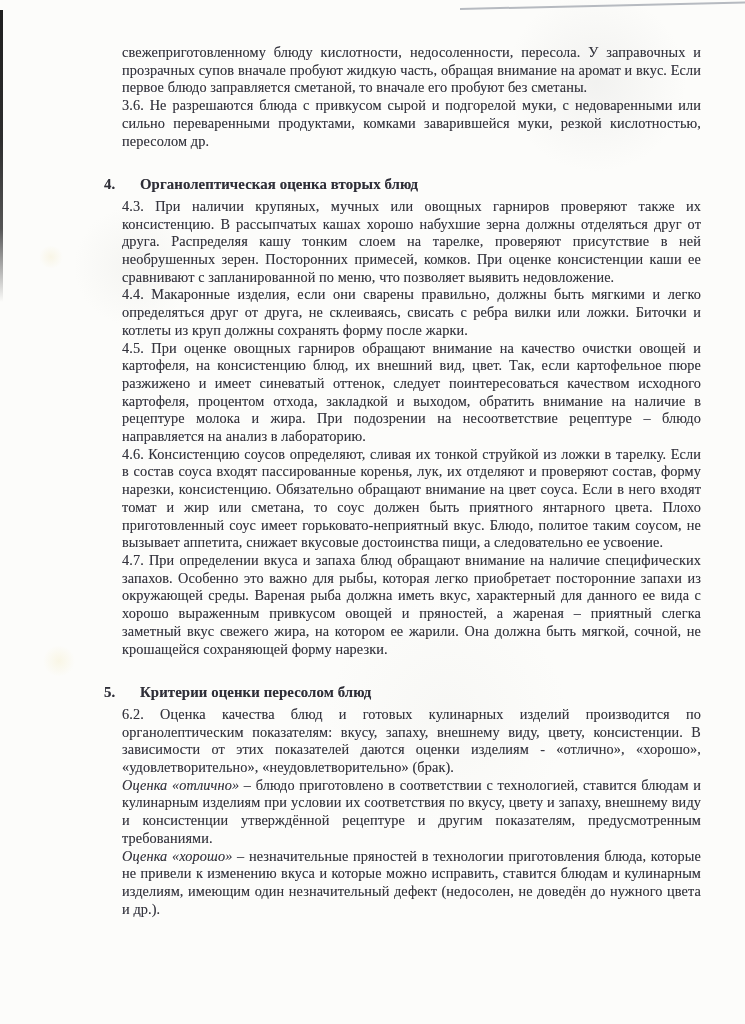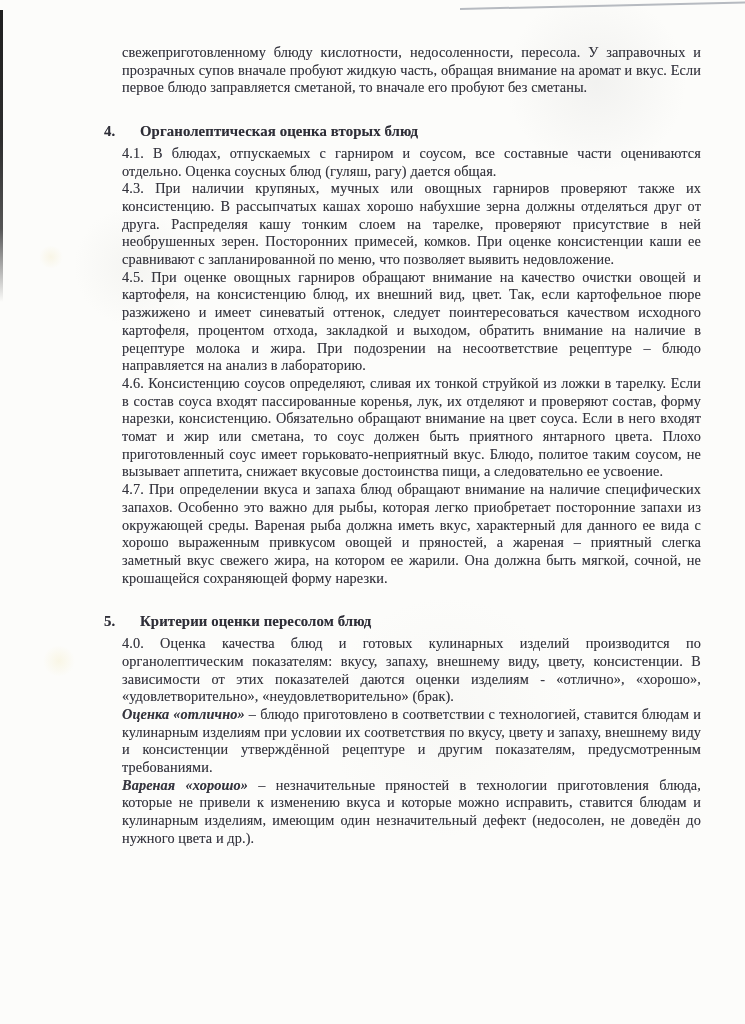--- a/index.html
+++ b/index.html
@@ -54,21 +54,21 @@
     font-size: 14.3px;
     line-height: 17.7px;
     letter-spacing: 0.1px;
     text-shadow: 0 0 0.6px rgba(58,58,70,0.45);
   }
   .para {
     margin: 0;
     text-align: justify;
   }
   .lead {
-    font-weight: 700;
+    font-weight: 400;
     font-style: italic;
   }
   .heading {
     display: flex;
     margin: 26px 0 4px -18px;
     font-size: 14.8px;
     font-weight: 700;
     color: #2f2f38;
   }
   .hnum {
@@ -81,30 +81,31 @@
 </head>
 <body>
 
 <div class="page">
   <div class="scan-edge-left"></div>
   <div class="scan-edge-top"></div>
   <div class="smudge smudge-1"></div>
   <div class="smudge smudge-2"></div>
   <div class="content">
       <p class="para">свежеприготовленному блюду кислотности, недосоленности, пересола. У заправочных и прозрачных супов вначале пробуют жидкую часть, обращая внимание на аромат и вкус. Если первое блюдо заправляется сметаной, то вначале его пробуют без сметаны.</p>
+      <p class="para">3.6. Не разрешаются блюда с привкусом сырой и подгорелой муки, с недоваренными или сильно переваренными продуктами, комками заварившейся муки, резкой кислотностью, пересолом др.</p>
       <h2 class="heading">
         <span class="hnum">4.</span>
         <span class="htitle">Органолептическая оценка вторых блюд</span>
       </h2>
-      <p class="para">4.1. В блюдах, отпускаемых с гарниром и соусом, все составные части оцениваются отдельно. Оценка соусных блюд (гуляш, рагу) дается общая.</p>
       <p class="para">4.3. При наличии крупяных, мучных или овощных гарниров проверяют также их консистенцию. В рассыпчатых кашах хорошо набухшие зерна должны отделяться друг от друга. Распределяя кашу тонким слоем на тарелке, проверяют присутствие в ней необрушенных зерен. Посторонних примесей, комков. При оценке консистенции каши ее сравнивают с запланированной по меню, что позволяет выявить недовложение.</p>
+      <p class="para">4.4. Макаронные изделия, если они сварены правильно, должны быть мягкими и легко определяться друг от друга, не склеиваясь, свисать с ребра вилки или ложки. Биточки и котлеты из круп должны сохранять форму после жарки.</p>
       <p class="para">4.5. При оценке овощных гарниров обращают внимание на качество очистки овощей и картофеля, на консистенцию блюд, их внешний вид, цвет. Так, если картофельное пюре разжижено и имеет синеватый оттенок, следует поинтересоваться качеством исходного картофеля, процентом отхода, закладкой и выходом, обратить внимание на наличие в рецептуре молока и жира. При подозрении на несоответствие рецептуре – блюдо направляется на анализ в лабораторию.</p>
       <p class="para">4.6. Консистенцию соусов определяют, сливая их тонкой струйкой из ложки в тарелку. Если в состав соуса входят пассированные коренья, лук, их отделяют и проверяют состав, форму нарезки, консистенцию. Обязательно обращают внимание на цвет соуса. Если в него входят томат и жир или сметана, то соус должен быть приятного янтарного цвета. Плохо приготовленный соус имеет горьковато-неприятный вкус. Блюдо, политое таким соусом, не вызывает аппетита, снижает вкусовые достоинства пищи, а следовательно ее усвоение.</p>
       <p class="para">4.7. При определении вкуса и запаха блюд обращают внимание на наличие специфических запахов. Особенно это важно для рыбы, которая легко приобретает посторонние запахи из окружающей среды. Вареная рыба должна иметь вкус, характерный для данного ее вида с хорошо выраженным привкусом овощей и пряностей, а жареная – приятный слегка заметный вкус свежего жира, на котором ее жарили. Она должна быть мягкой, сочной, не крошащейся сохраняющей форму нарезки.</p>
       <h2 class="heading">
         <span class="hnum">5.</span>
         <span class="htitle">Критерии оценки пересолом блюд</span>
       </h2>
-      <p class="para">4.0. Оценка качества блюд и готовых кулинарных изделий производится по органолептическим показателям: вкусу, запаху, внешнему виду, цвету, консистенции. В зависимости от этих показателей даются оценки изделиям - «отлично», «хорошо», «удовлетворительно», «неудовлетворительно» (брак).</p>
+      <p class="para">6.2. Оценка качества блюд и готовых кулинарных изделий производится по органолептическим показателям: вкусу, запаху, внешнему виду, цвету, консистенции. В зависимости от этих показателей даются оценки изделиям - «отлично», «хорошо», «удовлетворительно», «неудовлетворительно» (брак).</p>
       <p class="para"><span class="lead">Оценка «отлично»</span><span> – блюдо приготовлено в соответствии с технологией, ставится блюдам и кулинарным изделиям при условии их соответствия по вкусу, цвету и запаху, внешнему виду и консистенции утверждённой рецептуре и другим показателям, предусмотренным требованиями.</span></p>
-      <p class="para"><span class="lead">Вареная «хорошо»</span><span> – незначительные пряностей в технологии приготовления блюда, которые не привели к изменению вкуса и которые можно исправить, ставится блюдам и кулинарным изделиям, имеющим один незначительный дефект (недосолен, не доведён до нужного цвета и др.).</span></p>
+      <p class="para"><span class="lead">Оценка «хорошо»</span><span> – незначительные пряностей в технологии приготовления блюда, которые не привели к изменению вкуса и которые можно исправить, ставится блюдам и кулинарным изделиям, имеющим один незначительный дефект (недосолен, не доведён до нужного цвета и др.).</span></p>
     </div>
 </div>
 
 </body></html>

